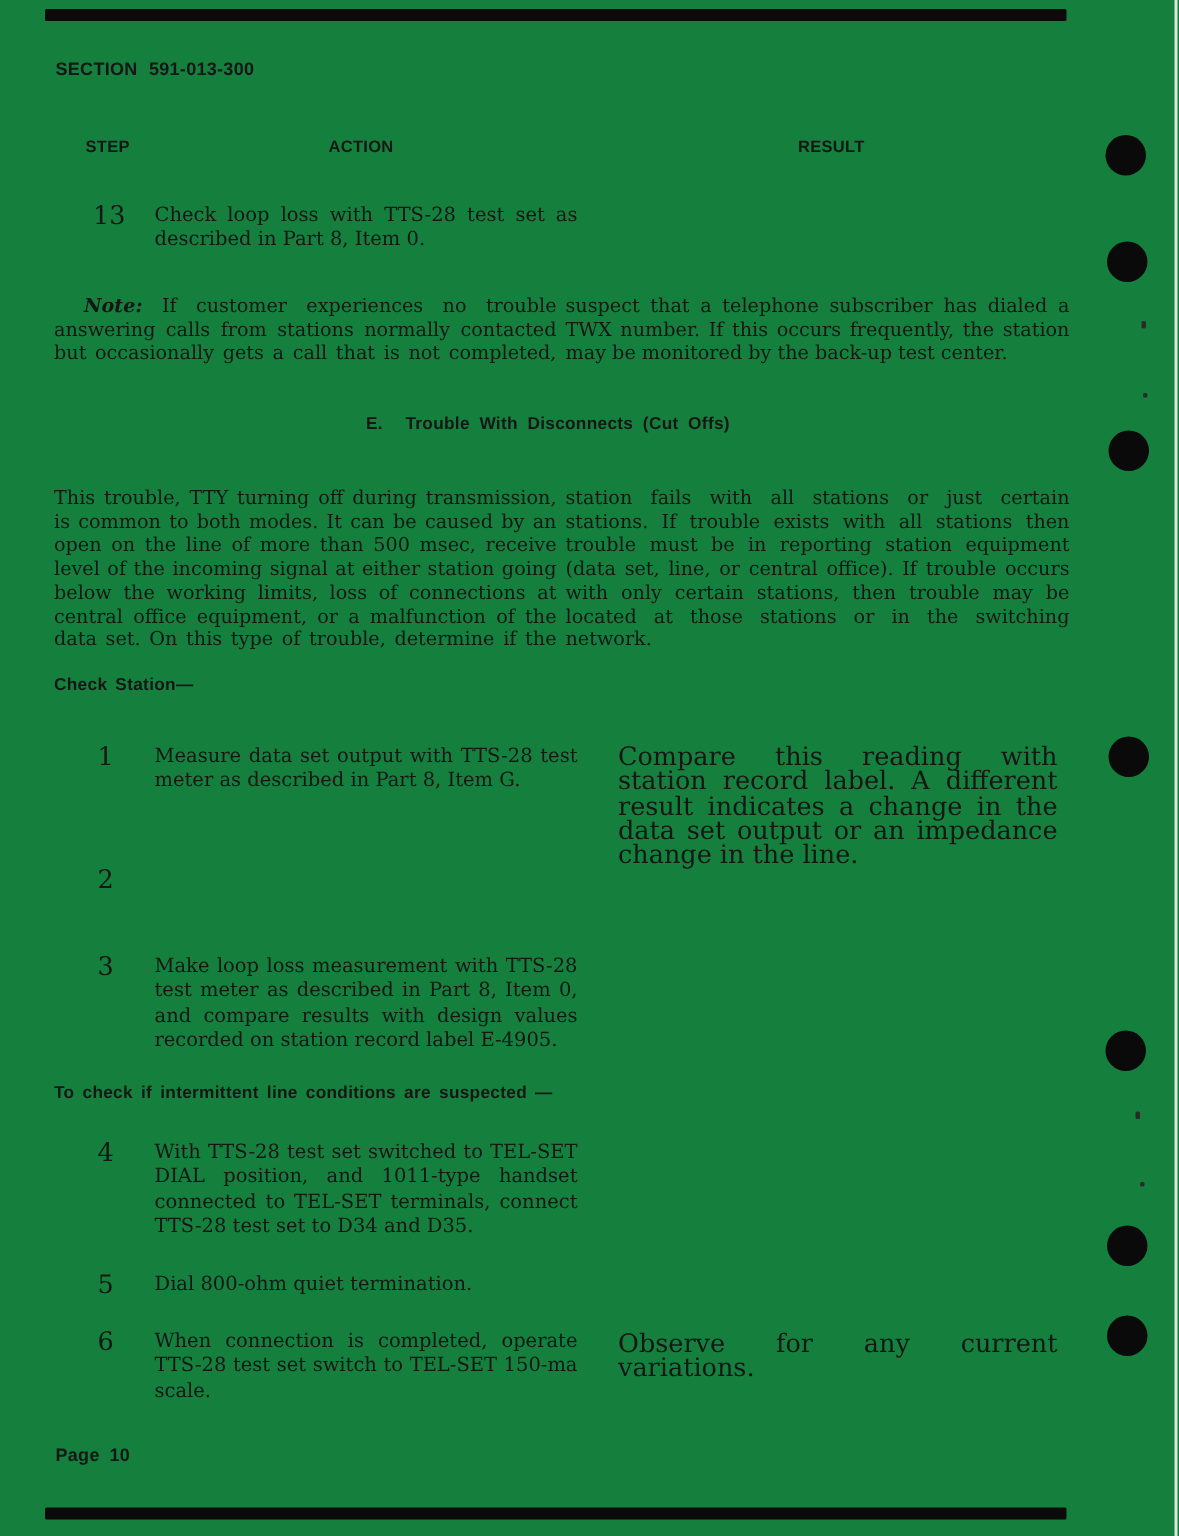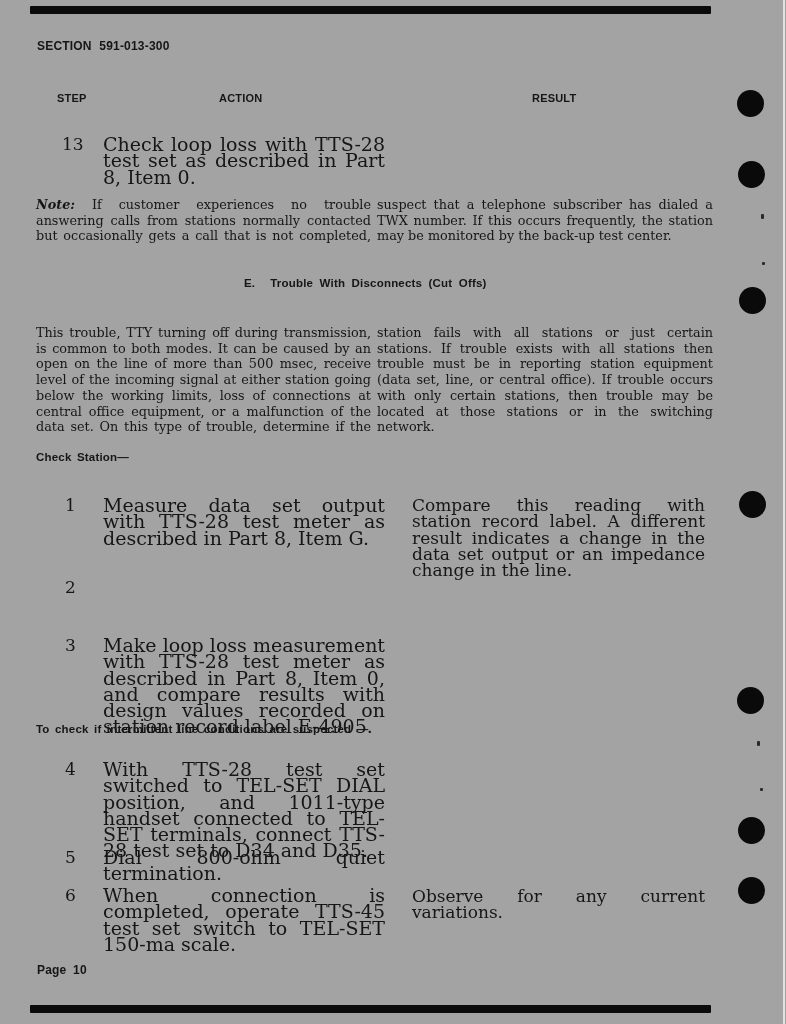--- a/index.html
+++ b/index.html
@@ -4,21 +4,21 @@
 <style>
   html, body {
     margin: 0;
     padding: 0;
     background: #e8e8e4;
   }
   .page {
     position: relative;
     width: 786px;
     height: 1024px;
-    background: #a3a3a3;
+    background: #15803d;
     overflow: hidden;
     font-family: "DejaVu Serif", serif;
     color: #161616;
     text-decoration: underline;
   }
   .rule {
     position: absolute;
     left: 30px;
     width: 681px;
     height: 8px;
@@ -56,21 +56,21 @@
   }
   .step-num {
     position: absolute;
     font-size: 17px;
     line-height: 16.3px;
   }
   .step-action {
     position: absolute;
     left: 103px;
     width: 282px;
-    font-size: 19px;
+    font-size: 13px;
     line-height: 16.3px;
     text-align: justify;
   }
   .step-result {
     position: absolute;
     left: 412px;
     width: 293px;
     font-size: 17px;
     line-height: 16.3px;
     text-align: justify;
@@ -83,20 +83,21 @@
   .col-right {
     position: absolute;
     left: 377px;
     width: 336px;
   }
   .justify-last { text-align-last: justify; }
 
   .note-label {
     font-weight: bold;
     font-style: italic;
+    margin-left: 20px;
   }
   .subsection-heading {
     position: absolute;
     top: 277px;
     left: 244px;
     display: flex;
     gap: 15px;
     font-size: 11.5px;
     word-spacing: 3px;
   }
@@ -179,21 +180,21 @@
 
   <div class="sans inline-heading" style="top:723px;">To check if intermittent line conditions are suspected —</div>
 
   <div class="step-num" style="left:65px; top:761px;">4</div>
   <div class="step-action" style="top:761px;">With TTS-28 test set switched to TEL-SET DIAL position, and 1011-type handset connected to TEL-SET terminals, connect TTS-28 test set to D34 and D35.</div>
 
   <div class="step-num" style="left:65px; top:849px;">5</div>
   <div class="step-action" style="top:849px;">Dial 800-ohm quiet termination.</div>
 
   <div class="step-num" style="left:65px; top:887px;">6</div>
-  <div class="step-action" style="top:887px;">When connection is completed, operate TTS-45 test set switch to TEL-SET 150-ma scale.</div>
+  <div class="step-action" style="top:887px;">When connection is completed, operate TTS-28 test set switch to TEL-SET 150-ma scale.</div>
   <div class="step-result" style="top:888px;">Observe for any current variations.</div>
 
   <div class="sans page-label">Page 10</div>
 
   <div class="rule bottom-rule"></div>
 
   <div class="binder-dot" style="left:737px; top:90px;"></div>
   <div class="binder-dot" style="left:738px; top:161px;"></div>
   <div class="binder-dot" style="left:739px; top:287px;"></div>
   <div class="binder-dot" style="left:739px; top:491px;"></div>

